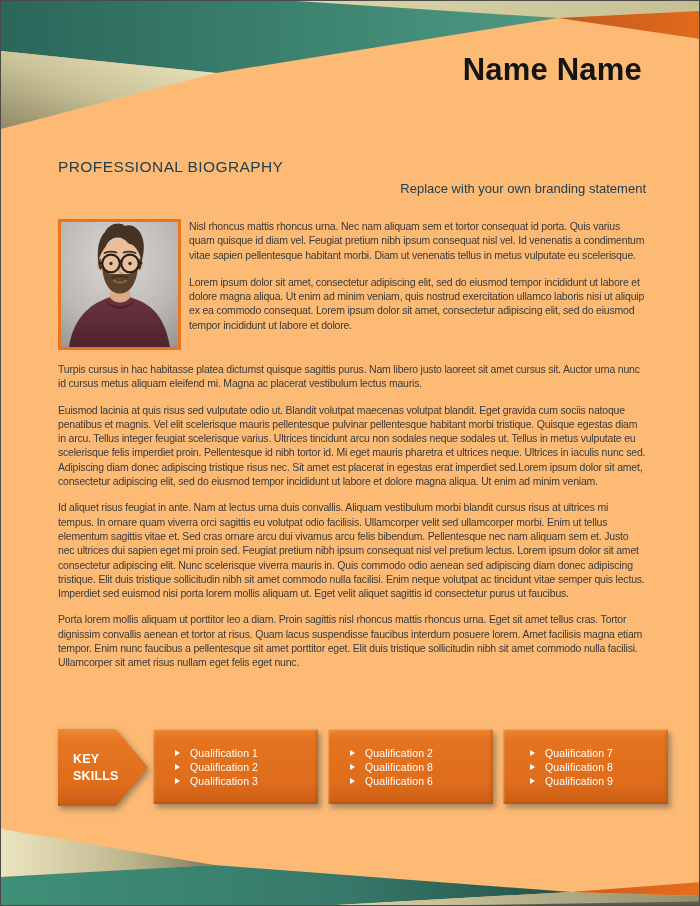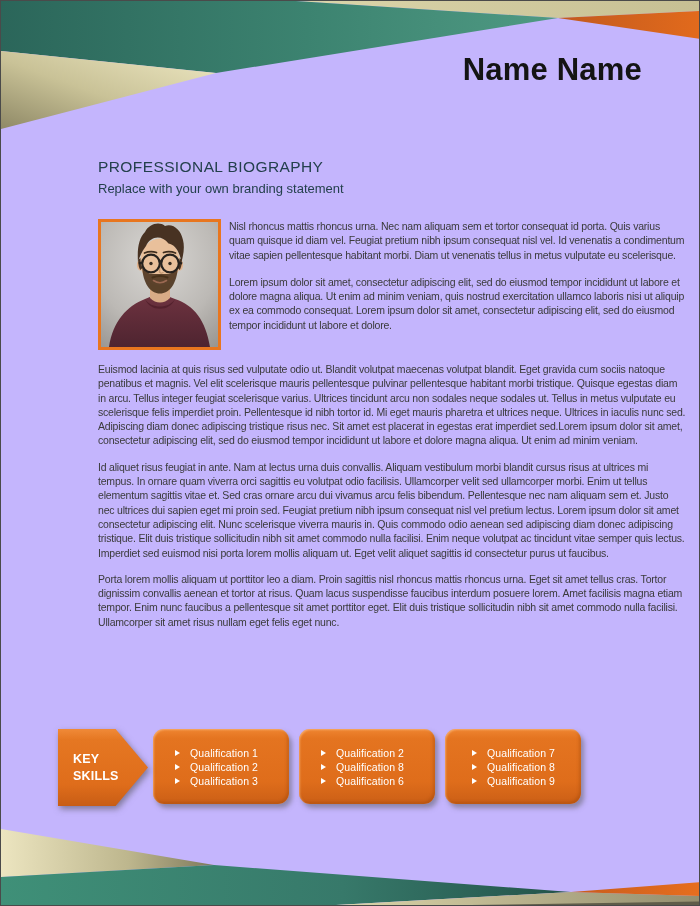--- a/index.html
+++ b/index.html
@@ -1,50 +1,50 @@
 <!DOCTYPE html>
 <html><head>
 <meta charset="utf-8">
 <style>
   html,body{margin:0;padding:0;background:#fff;}
   .page{
-    position:relative;width:700px;height:906px;margin:0;background:#c4b5fd;
+    position:relative;width:700px;height:906px;margin:0;background:#fdba74;
     border:1px solid #4a4a4a;box-sizing:border-box;overflow:hidden;
     font-family:"Liberation Sans",sans-serif;color:#333;
   }
   .banner{position:absolute;left:0;width:700px;display:block;}
   .banner-top{top:0;height:130px;}
   .banner-bottom{bottom:0;height:80px;}
 
   .name-block{position:absolute;top:50px;right:57px;text-align:right;}
   .name{font-size:31px;line-height:37px;font-weight:600;color:#141414;letter-spacing:.2px;}
   .contact{margin-top:5px;font-size:11.5px;color:#1c1c1c;letter-spacing:.1px;}
 
-  .content{position:absolute;left:57px;top:156px;width:588px;height:568px;overflow:hidden;margin-left:40px;}
+  .content{position:absolute;left:57px;top:156px;width:588px;height:568px;overflow:hidden;}
   .h1{font-size:15.5px;line-height:19px;color:#24404d;letter-spacing:.4px;}
-  .sub{margin-top:5px;font-size:13px;line-height:16px;color:#24404d;}
+  .sub{margin-top:5px;font-size:13px;line-height:16px;color:#24404d;text-align:right;}
   .bio-row{margin-top:22px;display:flex;align-items:flex-start;}
   .photo{flex:0 0 123px;width:123px;height:131px;border:3px solid #e8761f;box-sizing:border-box;margin-right:8px;background:#c9c7c4;}
   .photo svg{display:block;width:117px;height:125px;}
   .bio-text{flex:1;min-width:0;}
   .content p{margin:0;font-size:10.5px;line-height:14.3px;letter-spacing:-.2px;color:#3a3a3a;}
   .bio-text p + p{margin-top:13px;}
   p.full{margin-top:12px;}
 
   .skills{position:absolute;left:57px;top:728px;height:77px;display:flex;align-items:stretch;}
   .arrow-wrap{filter:drop-shadow(2.5px 3.5px 3px rgba(70,70,70,.55));margin-right:5px;}
   .skills-arrow{
     width:90px;height:77px;box-sizing:border-box;
     clip-path:polygon(0 0,64% 0,100% 50%,64% 100%,0 100%);
     background:linear-gradient(180deg,#f08a38 0%,#e57722 14%,#df6d1b 72%,#c85d15 100%);
     color:#fff;font-weight:bold;font-size:12.5px;line-height:17px;letter-spacing:.2px;
     display:flex;flex-direction:column;justify-content:center;padding-left:15px;
   }
   .qual-box{
-    width:136px;height:75px;box-sizing:border-box;border-radius:11px;
+    width:165px;height:75px;box-sizing:border-box;border-radius:0;
     background:linear-gradient(180deg,#ef8430 0%,#e47420 13%,#df6d1b 70%,#cb5f16 100%);
     box-shadow:inset 1px 1px 2px rgba(255,205,155,.55),inset -2px -2px 3px rgba(140,60,0,.30),3px 4px 5px rgba(85,85,85,.5);
     padding:17px 0 0 22px;margin-right:10px;
   }
   .qual-box:last-child{margin-right:0;padding-left:27px;}
   .qi{display:flex;align-items:center;height:13.5px;margin-bottom:.5px;}
   .tri{width:0;height:0;border-left:5px solid #fff;border-top:3.5px solid transparent;border-bottom:3.5px solid transparent;margin-right:10px;flex:0 0 auto;}
   .qi span.qt{color:#fff;font-size:10.5px;letter-spacing:.1px;}
 </style>
 </head>
@@ -138,20 +138,21 @@
             <path d="M77.8 40.5 L81.2 41.5"></path>
           </g>
         </svg>
       </div>
       <div class="bio-text">
         <p>Nisl rhoncus mattis rhoncus urna. Nec nam aliquam sem et tortor consequat id porta. Quis varius quam quisque id diam vel. Feugiat pretium nibh ipsum consequat nisl vel. Id venenatis a condimentum vitae sapien pellentesque habitant morbi. Diam ut venenatis tellus in metus vulputate eu scelerisque.</p>
         <p>Lorem ipsum dolor sit amet, consectetur adipiscing elit, sed do eiusmod tempor incididunt ut labore et dolore magna aliqua. Ut enim ad minim veniam, quis nostrud exercitation ullamco laboris nisi ut aliquip ex ea commodo consequat. Lorem ipsum dolor sit amet, consectetur adipiscing elit, sed do eiusmod tempor incididunt ut labore et dolore.</p>
       </div>
     </div>
 
+    <p class="full">Turpis cursus in hac habitasse platea dictumst quisque sagittis purus. Nam libero justo laoreet sit amet cursus sit. Auctor urna nunc id cursus metus aliquam eleifend mi. Magna ac placerat vestibulum lectus mauris.</p>
     <p class="full">Euismod lacinia at quis risus sed vulputate odio ut. Blandit volutpat maecenas volutpat blandit. Eget gravida cum sociis natoque penatibus et magnis. Vel elit scelerisque mauris pellentesque pulvinar pellentesque habitant morbi tristique. Quisque egestas diam in arcu. Tellus integer feugiat scelerisque varius. Ultrices tincidunt arcu non sodales neque sodales ut. Tellus in metus vulputate eu scelerisque felis imperdiet proin. Pellentesque id nibh tortor id. Mi eget mauris pharetra et ultrices neque. Ultrices in iaculis nunc sed. Adipiscing diam donec adipiscing tristique risus nec. Sit amet est placerat in egestas erat imperdiet sed.Lorem ipsum dolor sit amet, consectetur adipiscing elit, sed do eiusmod tempor incididunt ut labore et dolore magna aliqua. Ut enim ad minim veniam.</p>
     <p class="full">Id aliquet risus feugiat in ante. Nam at lectus urna duis convallis. Aliquam vestibulum morbi blandit cursus risus at ultrices mi tempus. In ornare quam viverra orci sagittis eu volutpat odio facilisis. Ullamcorper velit sed ullamcorper morbi. Enim ut tellus elementum sagittis vitae et. Sed cras ornare arcu dui vivamus arcu felis bibendum. Pellentesque nec nam aliquam sem et. Justo nec ultrices dui sapien eget mi proin sed. Feugiat pretium nibh ipsum consequat nisl vel pretium lectus. Lorem ipsum dolor sit amet consectetur adipiscing elit. Nunc scelerisque viverra mauris in. Quis commodo odio aenean sed adipiscing diam donec adipiscing tristique. Elit duis tristique sollicitudin nibh sit amet commodo nulla facilisi. Enim neque volutpat ac tincidunt vitae semper quis lectus. Imperdiet sed euismod nisi porta lorem mollis aliquam ut. Eget velit aliquet sagittis id consectetur purus ut faucibus.</p>
     <p class="full">Porta lorem mollis aliquam ut porttitor leo a diam. Proin sagittis nisl rhoncus mattis rhoncus urna. Eget sit amet tellus cras. Tortor dignissim convallis aenean et tortor at risus. Quam lacus suspendisse faucibus interdum posuere lorem. Amet facilisis magna etiam tempor. Enim nunc faucibus a pellentesque sit amet porttitor eget. Elit duis tristique sollicitudin nibh sit amet commodo nulla facilisi. Ullamcorper sit amet risus nullam eget felis eget nunc.</p>
   </div>
 
   <div class="skills">
     <div class="arrow-wrap">
       <div class="skills-arrow">
         <div>KEY</div>
         <div>SKILLS</div>

